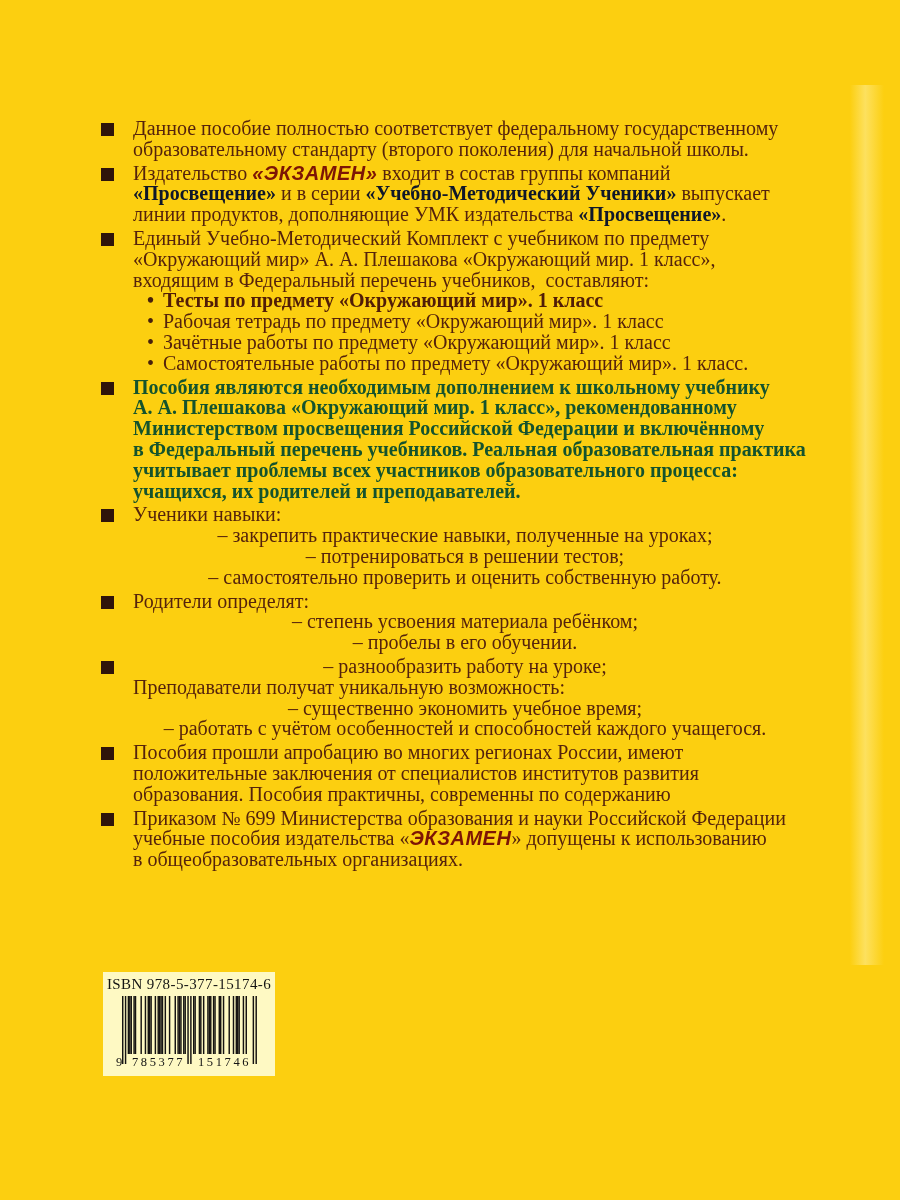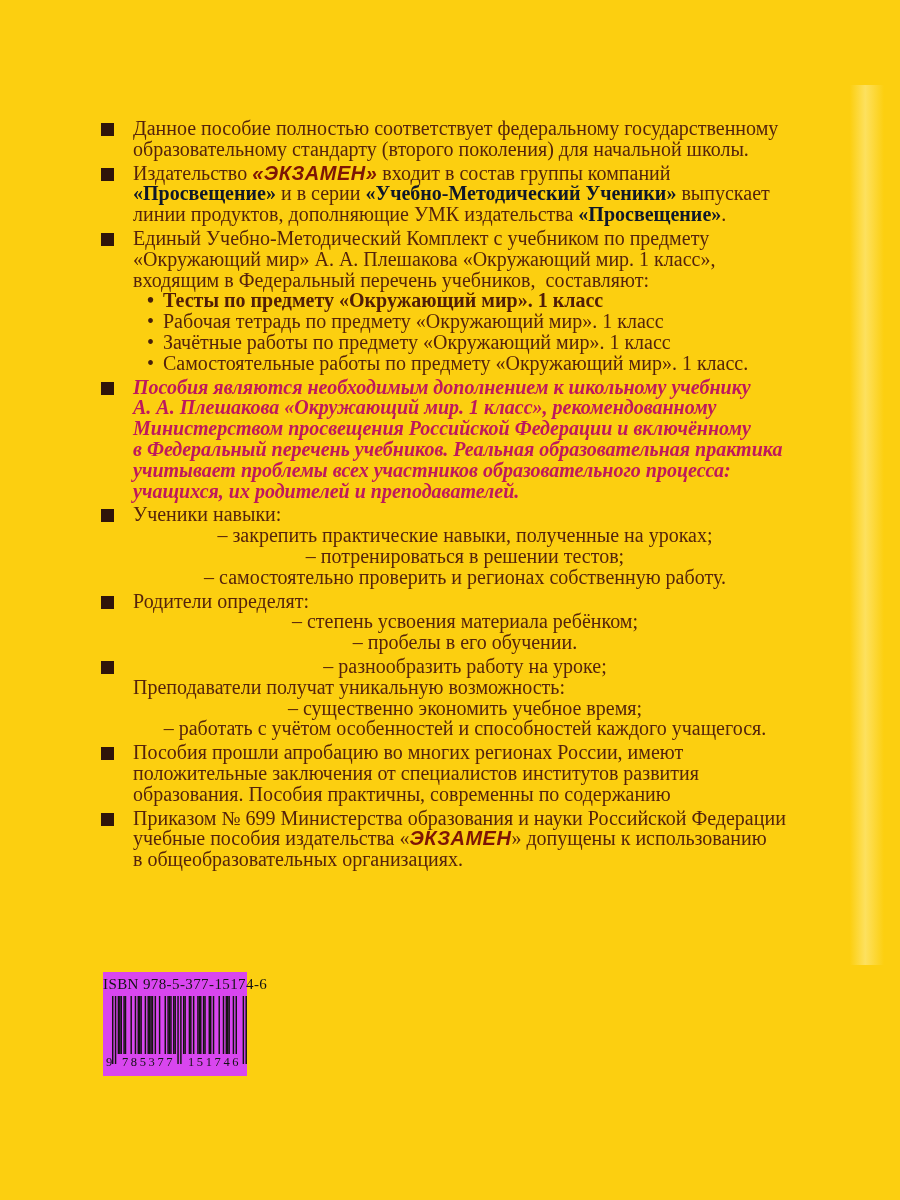--- a/index.html
+++ b/index.html
@@ -24,30 +24,30 @@
   .sq{
     position:absolute;left:1px;top:5px;width:13px;height:13px;
     background:#2f140a;display:block;
   }
   .line{white-space:nowrap;line-height:20.8px;height:20.8px;}
   .sub{padding-left:14px;}
   .dot{display:inline-block;width:16px;color:#47200b;}
   .dash{margin-left:-19px;text-align:center;}
   .b{font-weight:bold;color:#0f172a;}
   .boldline{font-weight:bold;color:#511d07;}
-  .red .line, .redline{font-weight:bold;color:#be185d;font-style:italic;}
+  .red .line, .redline{font-weight:bold;color:#14532d;}
   .exam{
     font-family:"Liberation Sans","DejaVu Sans",sans-serif;
     font-weight:bold;font-style:italic;color:#7d1505;
     letter-spacing:0.5px;
     text-align:center;
   }
   .isbnbox{
-    position:absolute;left:103px;top:972px;width:144px;height:104px;
-    background:#d946ef;
+    position:absolute;left:103px;top:972px;width:172px;height:104px;
+    background:#fef9c3;
   }
   .isbnlabel{
     text-align:center;font-size:15px;color:#131313;
     padding-top:4px;letter-spacing:0.4px;white-space:nowrap;
     font-family:"Liberation Serif","DejaVu Serif",serif;
   }
   .bc{display:block;margin:2px auto 0 auto;}
   .bcd{
     font-family:"Liberation Serif","DejaVu Serif",serif;
     font-size:12.5px;fill:#131313;
@@ -94,21 +94,21 @@
       <div class="line">в Федеральный перечень учебников. Реальная образовательная практика</div>
       <div class="line">учитывает проблемы всех участников образовательного процесса:</div>
       <div class="line">учащихся, их родителей и преподавателей.</div>
     </div>
 
     <div class="item">
       <span class="sq"></span>
       <div class="line">Ученики навыки:</div>
       <div class="line dash">– закрепить практические навыки, полученные на уроках;</div>
       <div class="line dash">– потренироваться в решении тестов;</div>
-      <div class="line dash">– самостоятельно проверить и регионах собственную работу.</div>
+      <div class="line dash">– самостоятельно проверить и оценить собственную работу.</div>
     </div>
 
     <div class="item">
       <span class="sq"></span>
       <div class="line">Родители определят:</div>
       <div class="line dash">– степень усвоения материала ребёнком;</div>
       <div class="line dash">– пробелы в его обучении.</div>
     </div>
 
     <div class="item">

